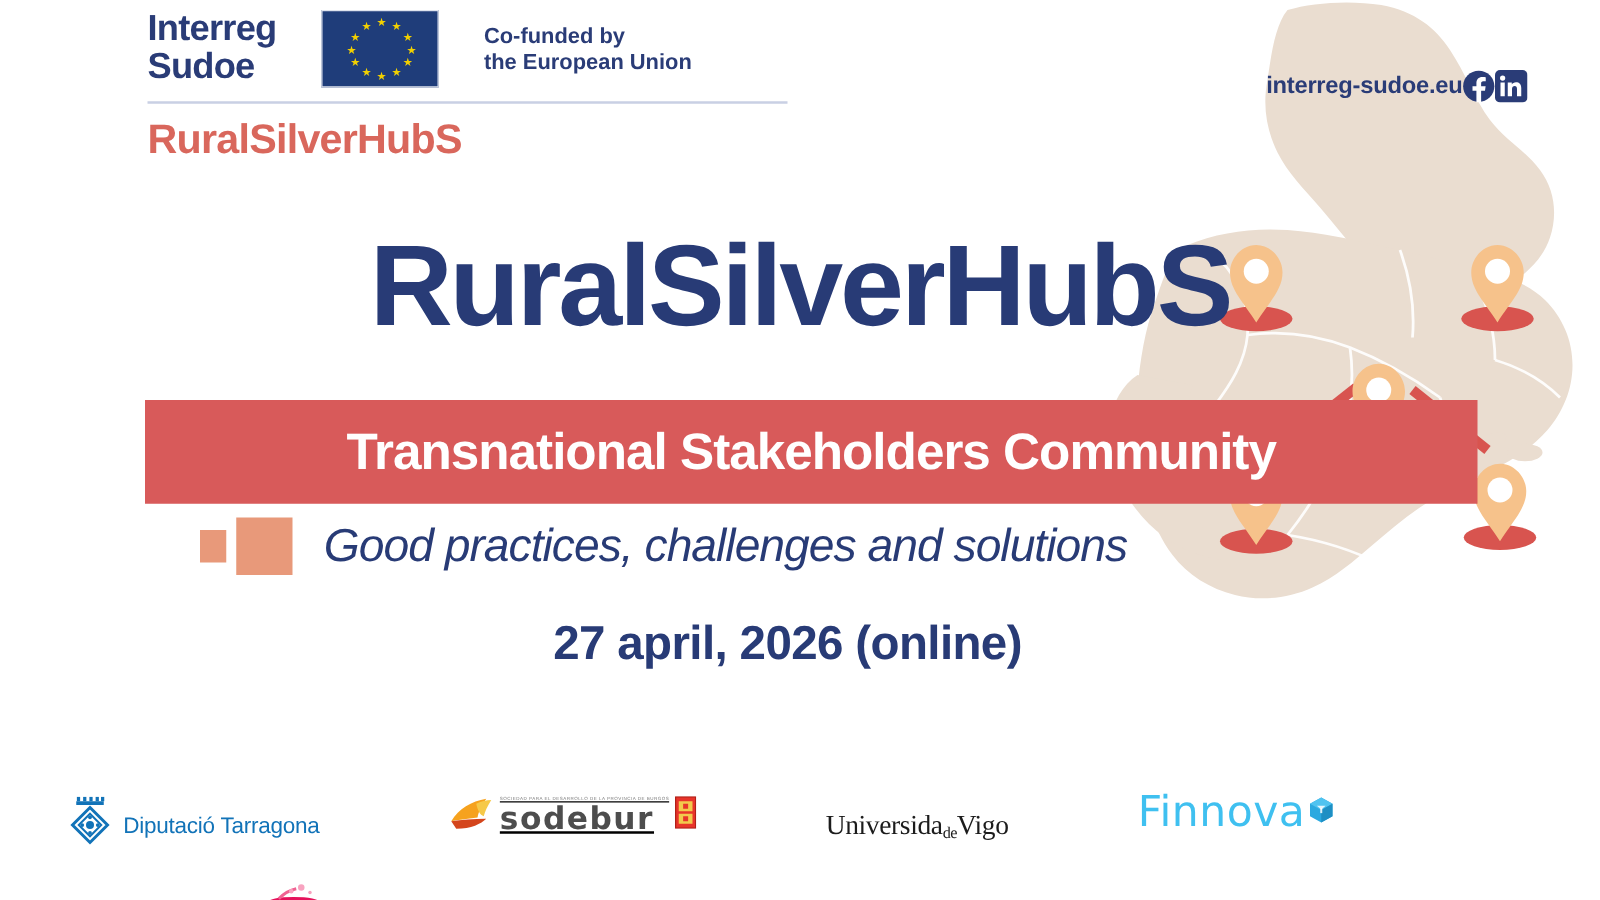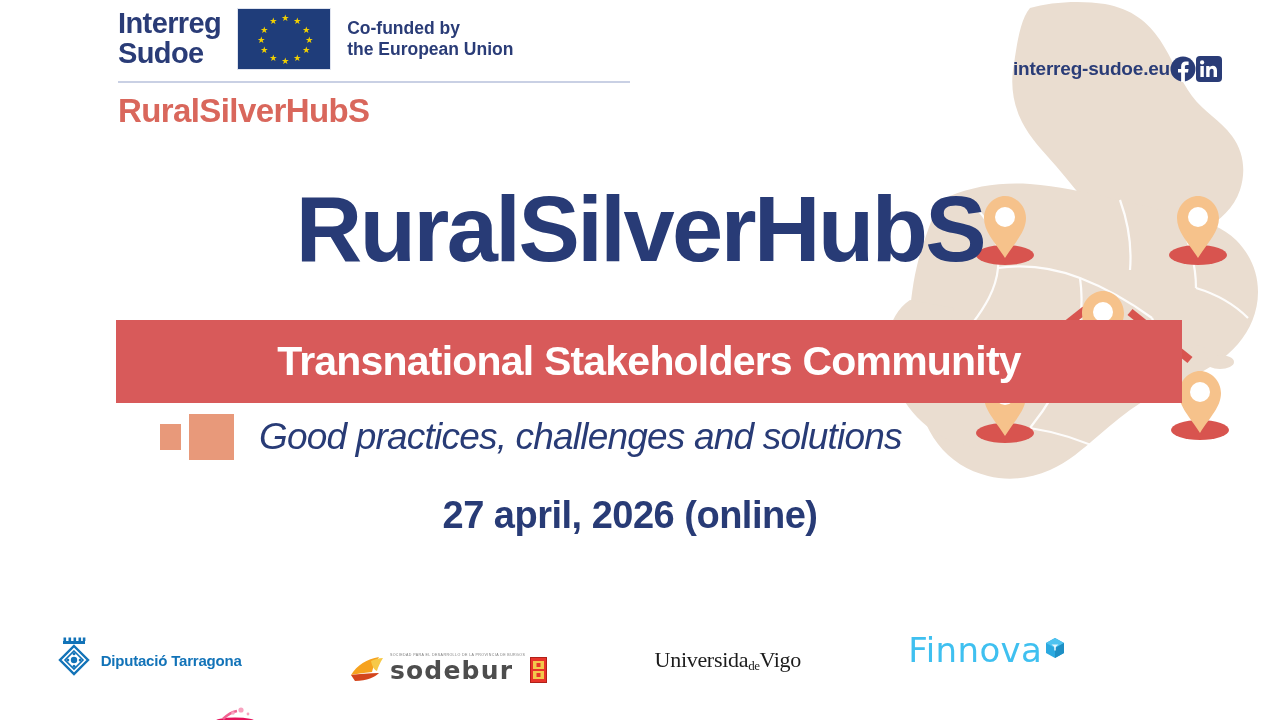--- a/index.html
+++ b/index.html
@@ -33,21 +33,21 @@
   
   .logo-block {
     position: absolute;
     left: 118px;
     top: 8px;
     z-index: 5;
   }
   .logo-row {
     display: flex;
     align-items: center;
-    gap: 16px;
+    gap: 36px;
   }
   .interreg-wordmark {
     color: #2A3C77;
     font-weight: bold;
     font-size: 29px;
     line-height: 1.02;
     letter-spacing: -0.6px;
   }
   .interreg-wordmark .l2 { display: block; }
 
@@ -218,28 +218,28 @@
   .partner {
     display: flex;
     align-items: center;
     gap: 7px;
     height: 46px;
   }
 
   
   .dt-text {
     color: #1273B8;
-    font-weight: bold;
-    font-size: 15px;
+    font-weight: normal;
+    font-size: 18px;
     letter-spacing: -0.2px;
     white-space: nowrap;
   }
 
   
-  .sod-wrap { display: flex; align-items: flex-end; gap: 5px; }
+  .sod-wrap { display: flex; align-items: flex-start; gap: 5px; text-decoration: underline; }
   .sod-mid { display: flex; flex-direction: column; align-items: flex-start; }
   .sod-tiny {
     font-size: 3.6px;
     color: #7a7a7a;
     letter-spacing: 0.4px;
     line-height: 4.6px;
     white-space: nowrap;
   }
   .sod-word {
     color: #4d4d4d;

